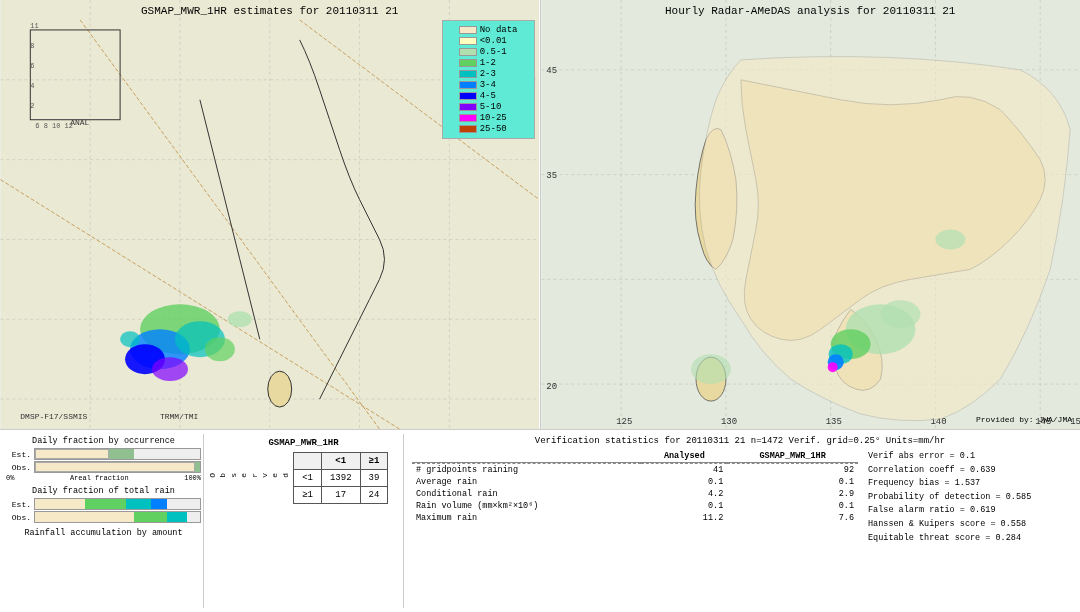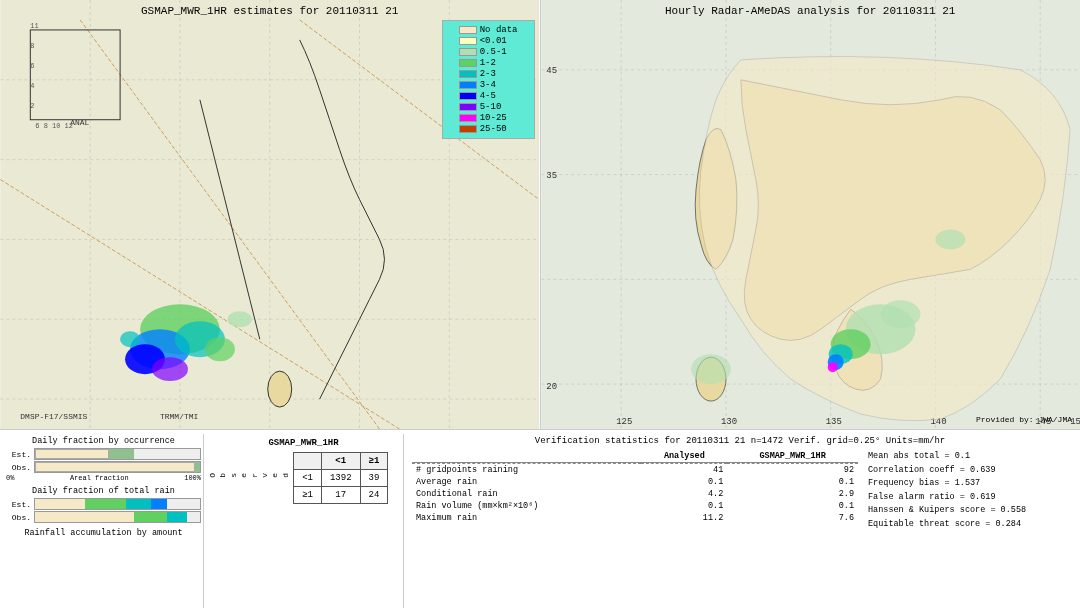--- a/index.html
+++ b/index.html
@@ -534,23 +534,24 @@
                   <td>Maximum rain</td>
                   <td>11.2</td>
                   <td>7.6</td>
                 </tr>
               </tbody>
           </table>
         </div>
 
         <div class="verif-right">
           <div class="stats-list" id="stats-list">
-          <div>Mean abs total = 0.1</div>
+          <div>Verif abs error = 0.1</div>
               <div>Correlation coeff = 0.639</div>
               <div>Frequency bias = 1.537</div>
+              <div>Probability of detection = 0.585</div>
               <div>False alarm ratio = 0.619</div>
               <div>Hanssen &amp; Kuipers score = 0.558</div>
               <div>Equitable threat score = 0.284</div>
             </div>
         </div>
       </div>
     </div>
 
   </div>
 </div>

